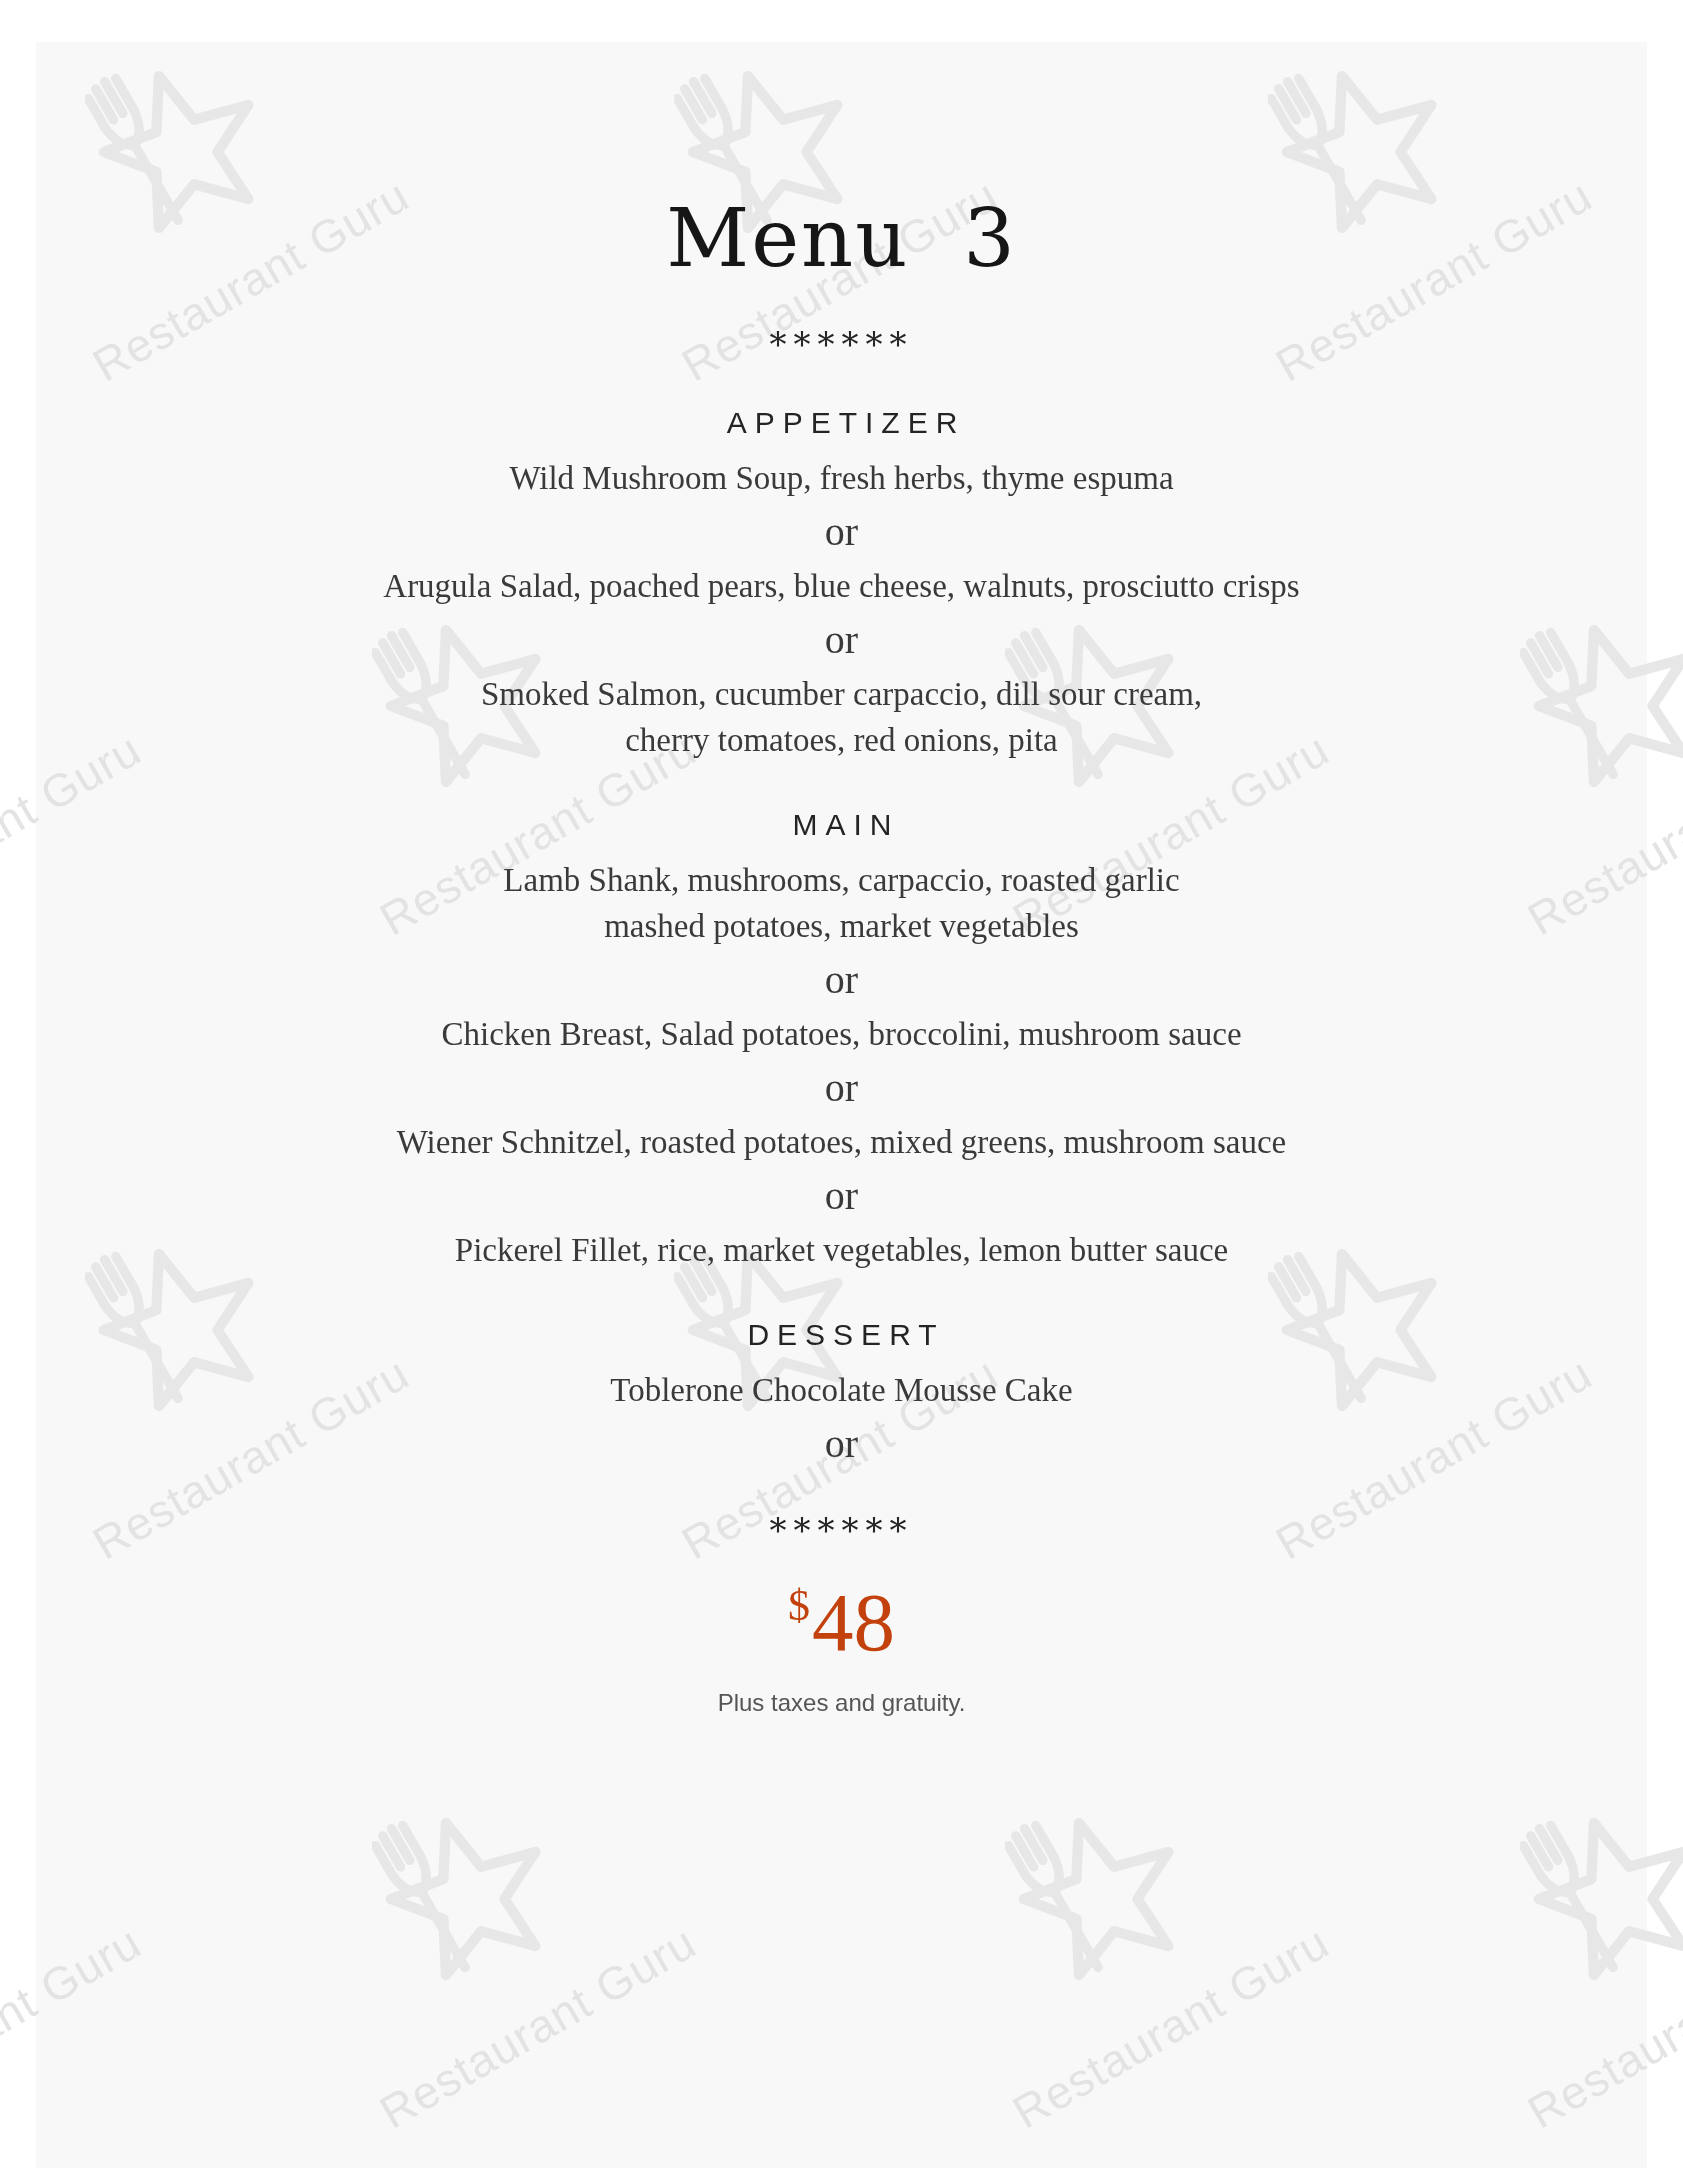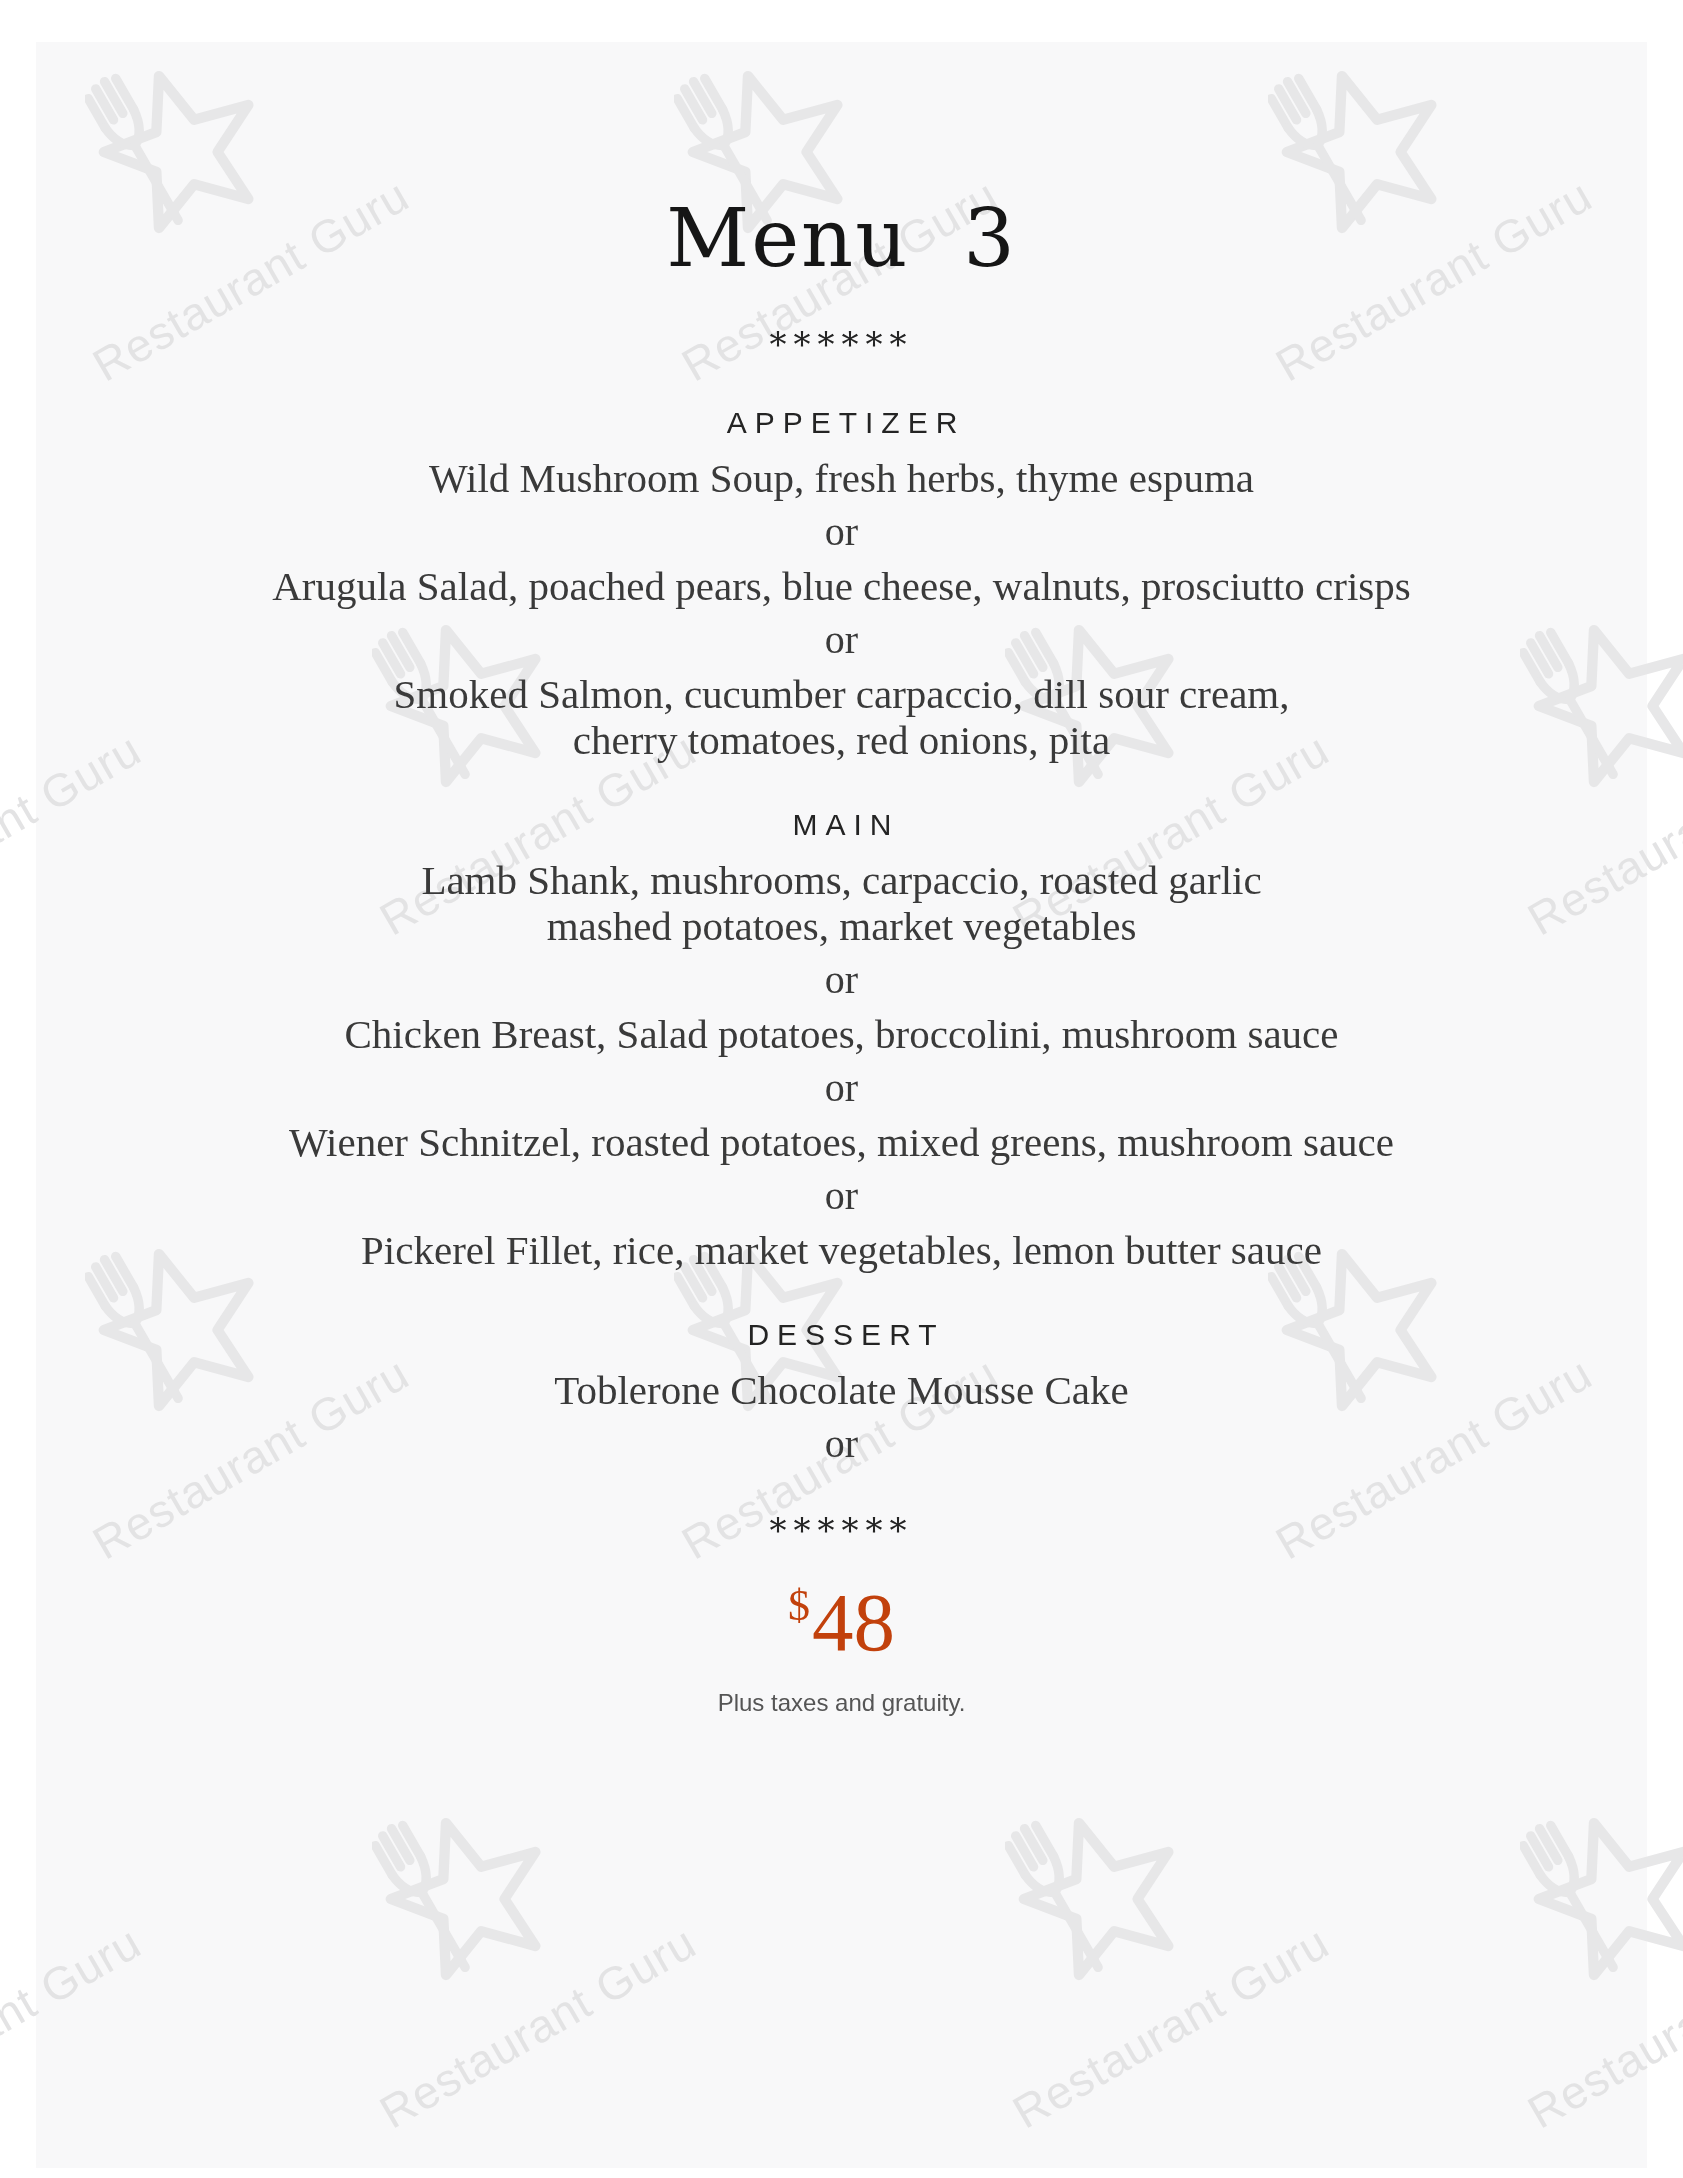--- a/index.html
+++ b/index.html
@@ -28,21 +28,21 @@
   .divider{
     margin-top:46px;font-family:"DejaVu Serif", serif;
     font-size:34px;line-height:34px;letter-spacing:7px;color:#232323;
   }
   .menu-section{margin-top:44px;}
   .section-header{
     font-family:"Liberation Sans", sans-serif;font-size:30px;line-height:36px;
     letter-spacing:8px;color:#242424;margin-bottom:14px;padding-left:9px;
   }
   .menu-item{margin:8px 0;}
-  .item-line{font-size:41px;line-height:46px;color:#3a3a3a;}
+  .item-line{font-size:33px;line-height:46px;color:#3a3a3a;}
   .or-sep{margin:8px 0;font-size:40px;line-height:46px;color:#3a3a3a;}
   .price{
     margin-top:34px;font-size:83px;line-height:83px;color:#c2410c;
     font-family:"Liberation Serif", serif;
   }
   .price .cur{font-size:44px;position:relative;top:-30px;margin-right:2px;}
   .price-note{
     margin-top:10px;font-family:"Liberation Sans", sans-serif;
     font-size:24px;line-height:32px;color:#555555;
   }

